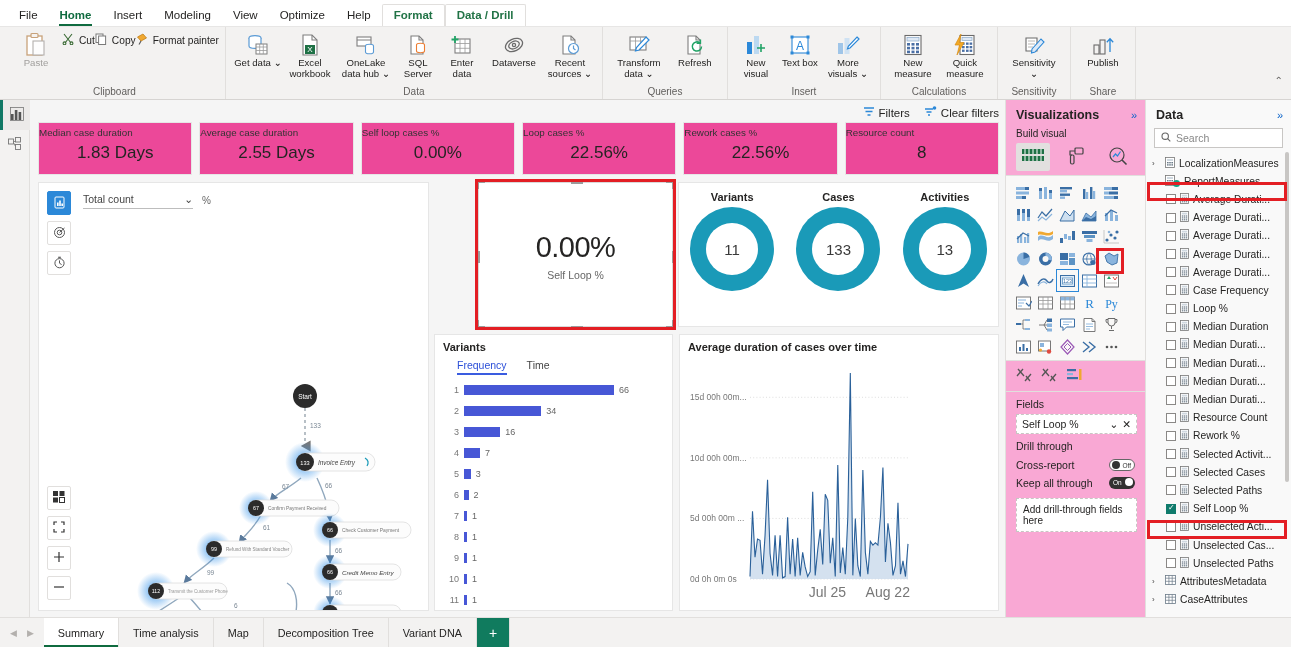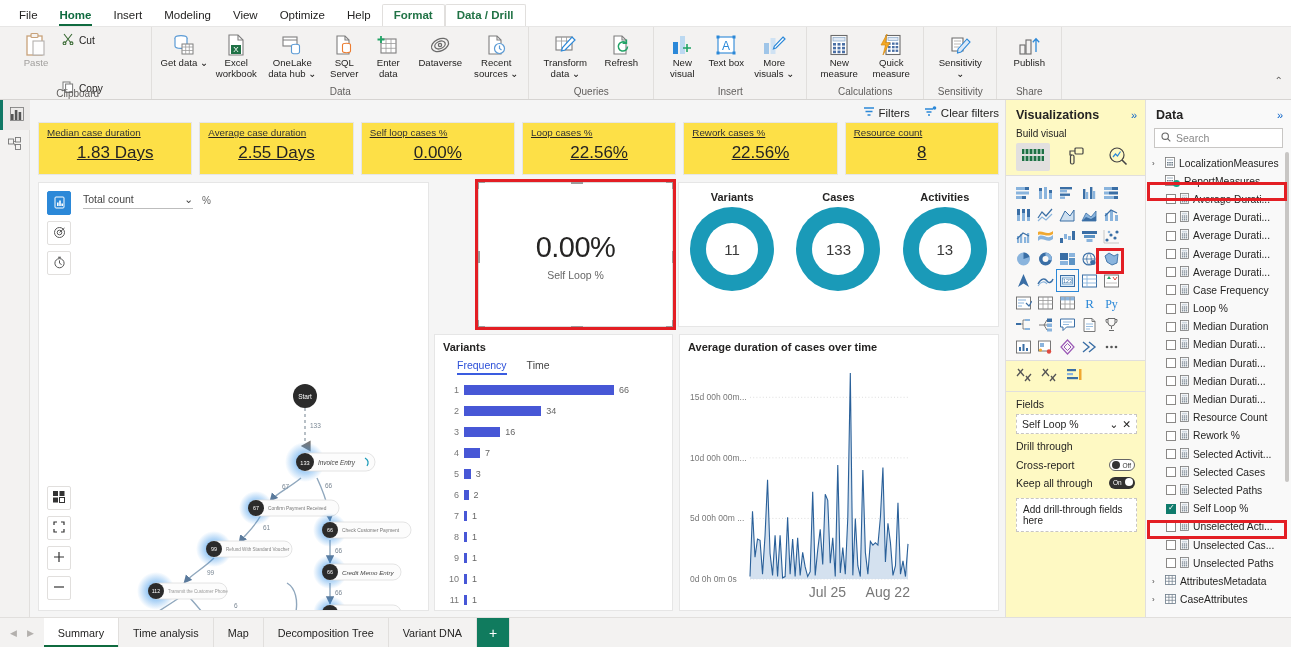--- a/index.html
+++ b/index.html
@@ -40,21 +40,21 @@
   .rgroup:last-child { border-right:none; }
   .rgroup-items { display:flex; align-items:flex-start; height:58px; }
   .rgroup-label { text-align:center; font-size:10px; color:#605e5c; padding-bottom:2px; }
   .ritem { display:flex; flex-direction:column; align-items:center; justify-content:flex-start;
            width:52px; padding:2px 1px 0 1px; cursor:default; }
   .ritem.wide { width:60px; }
   .ritem.narrow { width:44px; }
   .ritem .glyph { height:26px; display:flex; align-items:center; justify-content:center; }
   .ritem .txt { font-size:9.6px; line-height:10.5px; text-align:center; color:#252423; }
   .clip-col { display:flex; }
-  .clip-small { display:flex; flex-direction:column; justify-content:flex-end; padding-top:2px;gap:32px;}
+  .clip-small { display:flex; flex-direction:row; justify-content:flex-end; padding-top:2px;}
   .clip-small .row { display:flex; align-items:center; gap:5px; height:16px; font-size:10.2px; }
   .ribbon-collapse { position:absolute; right:8px; top:48px; font-size:10px; color:#605e5c; }
 
   
   .leftrail {
     position:absolute; left:0; top:100px; width:30px; bottom:30px;
     background:#f3f2f1; border-right:1px solid #e1dfdd;
   }
   .leftrail .lr-item { width:30px; height:30px; display:flex; align-items:center; justify-content:center; }
   .leftrail .lr-item.sel { border-left:3px solid #117865; background:#eceae9; }
@@ -63,21 +63,21 @@
   .canvas {
     position:absolute; left:30px; top:100px; right:286px; bottom:30px;
     background:#f5f5f5; overflow:hidden;
   }
   .filters-bar { position:absolute; right:6px; top:6px; display:flex; gap:14px; align-items:center;
                  font-size:11.5px; color:#252423; }
   .filters-bar .fb { display:flex; align-items:center; gap:4px; cursor:default; }
 
   
   .kpi-row { position:absolute; left:8px; top:22px; right:6px; display:flex; gap:7px; }
-  .kpi { flex:1; background:#fde047; border:1px solid #e6e6e6; height:53px; padding:4px 8px;text-decoration:underline; }
+  .kpi { flex:1; background:#ec4899; border:1px solid #e6e6e6; height:53px; padding:4px 0; }
   .kpi .k-title { font-size:9.8px; color:#333; }
   .kpi .k-val { font-size:17px; text-align:center; margin-top:5px; color:#252423; }
 
   
   .pm-panel { position:absolute; left:8px; top:82px; width:391px; bottom:6px;
               background:#fff; border:1px solid #e6e6e6; overflow:hidden; }
   .pm-tools { position:absolute; left:8px; top:8px; display:flex; flex-direction:column; gap:6px; }
   .pm-btn { width:24px; height:24px; background:#fff; border:1px solid #e1dfdd; border-radius:2px;
             display:flex; align-items:center; justify-content:center; }
   .pm-btn.sel { background:#2b88d8; border-color:#2b88d8; }
@@ -123,21 +123,21 @@
   
   .tl-panel { position:absolute; left:649px; top:234px; right:6px; bottom:6px;
               background:#fff; border:1px solid #e6e6e6; padding:6px 8px; }
   .tl-title { font-size:11px; font-weight:bold; color:#252423; }
   .tl-plot { position:absolute; left:8px; right:8px; top:26px; bottom:6px; }
   .tl-ylab { position:absolute; font-size:8.5px; color:#777; white-space:nowrap; }
   .tl-xlab { position:absolute; font-size:14px; color:#777; white-space:nowrap;text-align:right; }
 
   
   .viz-panel { position:absolute; right:146px; top:100px; width:140px; bottom:30px;
-               background:#fef9c3; border-left:1px solid #e1dfdd; }
+               background:#f9a8d4; border-left:1px solid #e1dfdd; }
   .data-panel { position:absolute; right:0; top:100px; width:146px; bottom:30px;
                 background:#f9f9f9; border-left:1px solid #e1dfdd; }
   .panel-head { display:flex; align-items:center; justify-content:space-between;
                 padding:8px 8px 6px 10px; }
   .panel-head .pt { font-size:12.5px; font-weight:bold; color:#252423; }
   .panel-head .chev { font-size:11px; color:#0a63c9; }
   .build-label { font-size:10px; color:#252423; padding:0 0 4px 10px; }
   .viz-tabs { display:flex; justify-content:space-around; padding:0 6px 4px 6px; }
   .viz-tab { width:34px; height:28px; display:flex; align-items:center; justify-content:center; }
   .viz-tab.sel { background:#e2e0df; border-radius:2px; }

